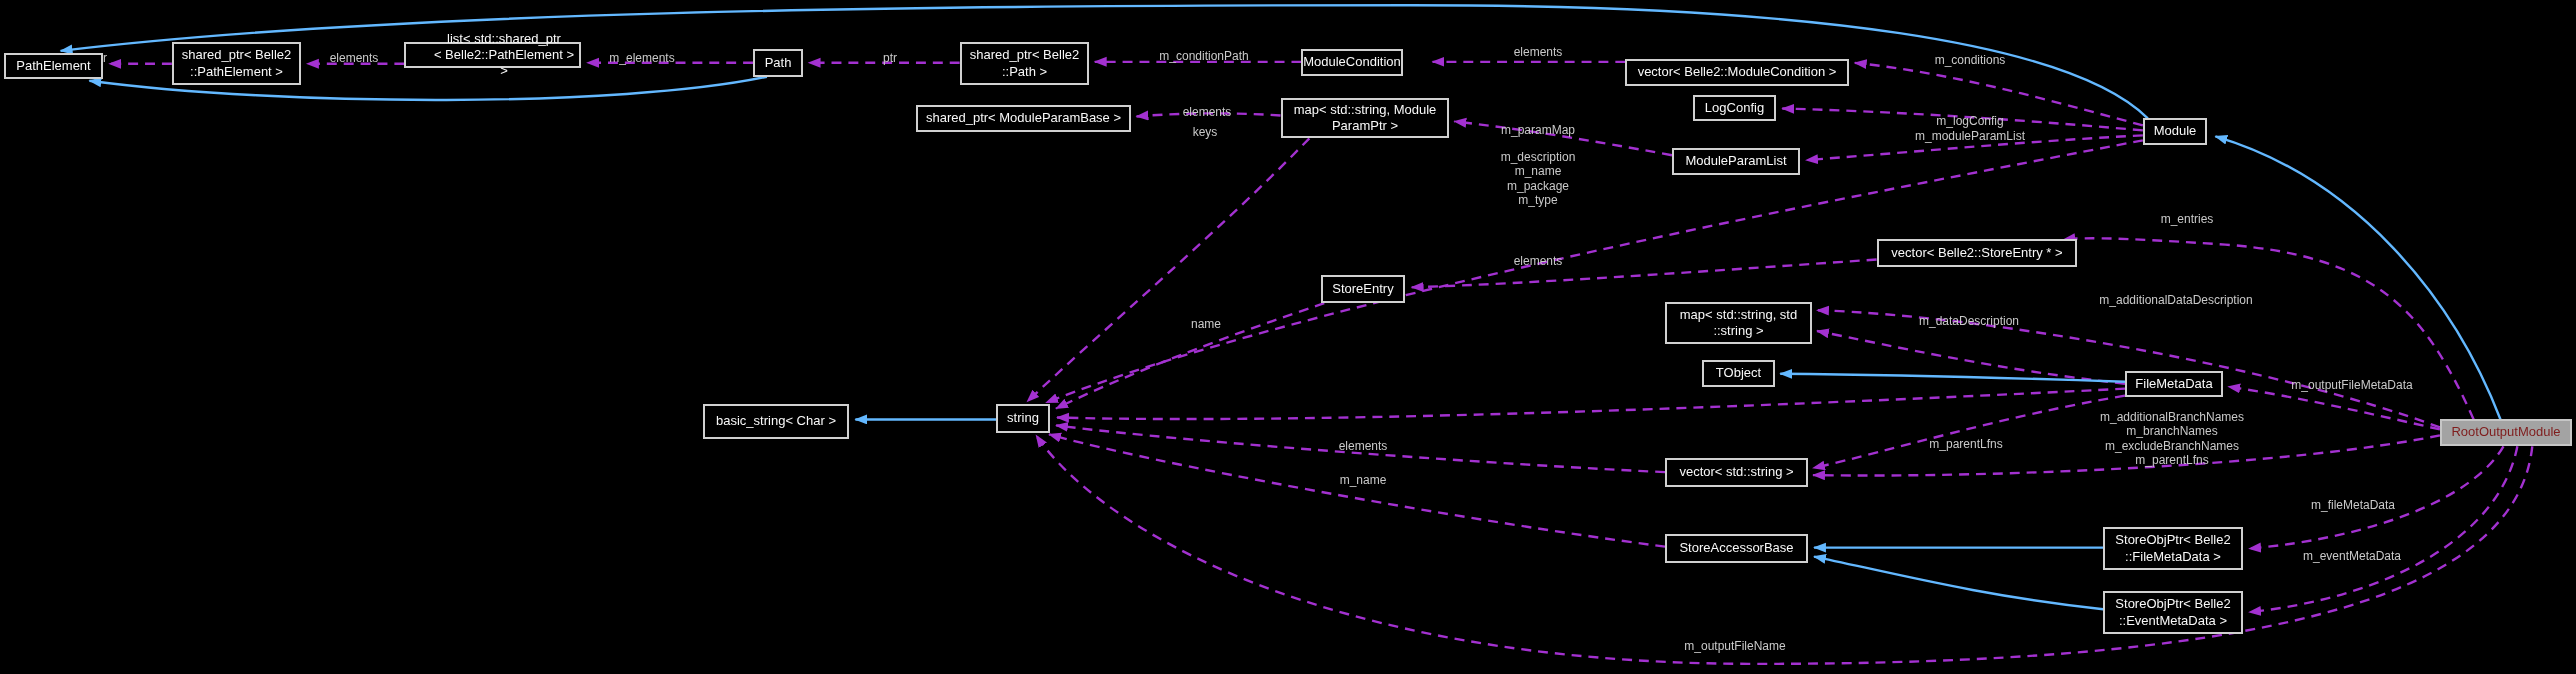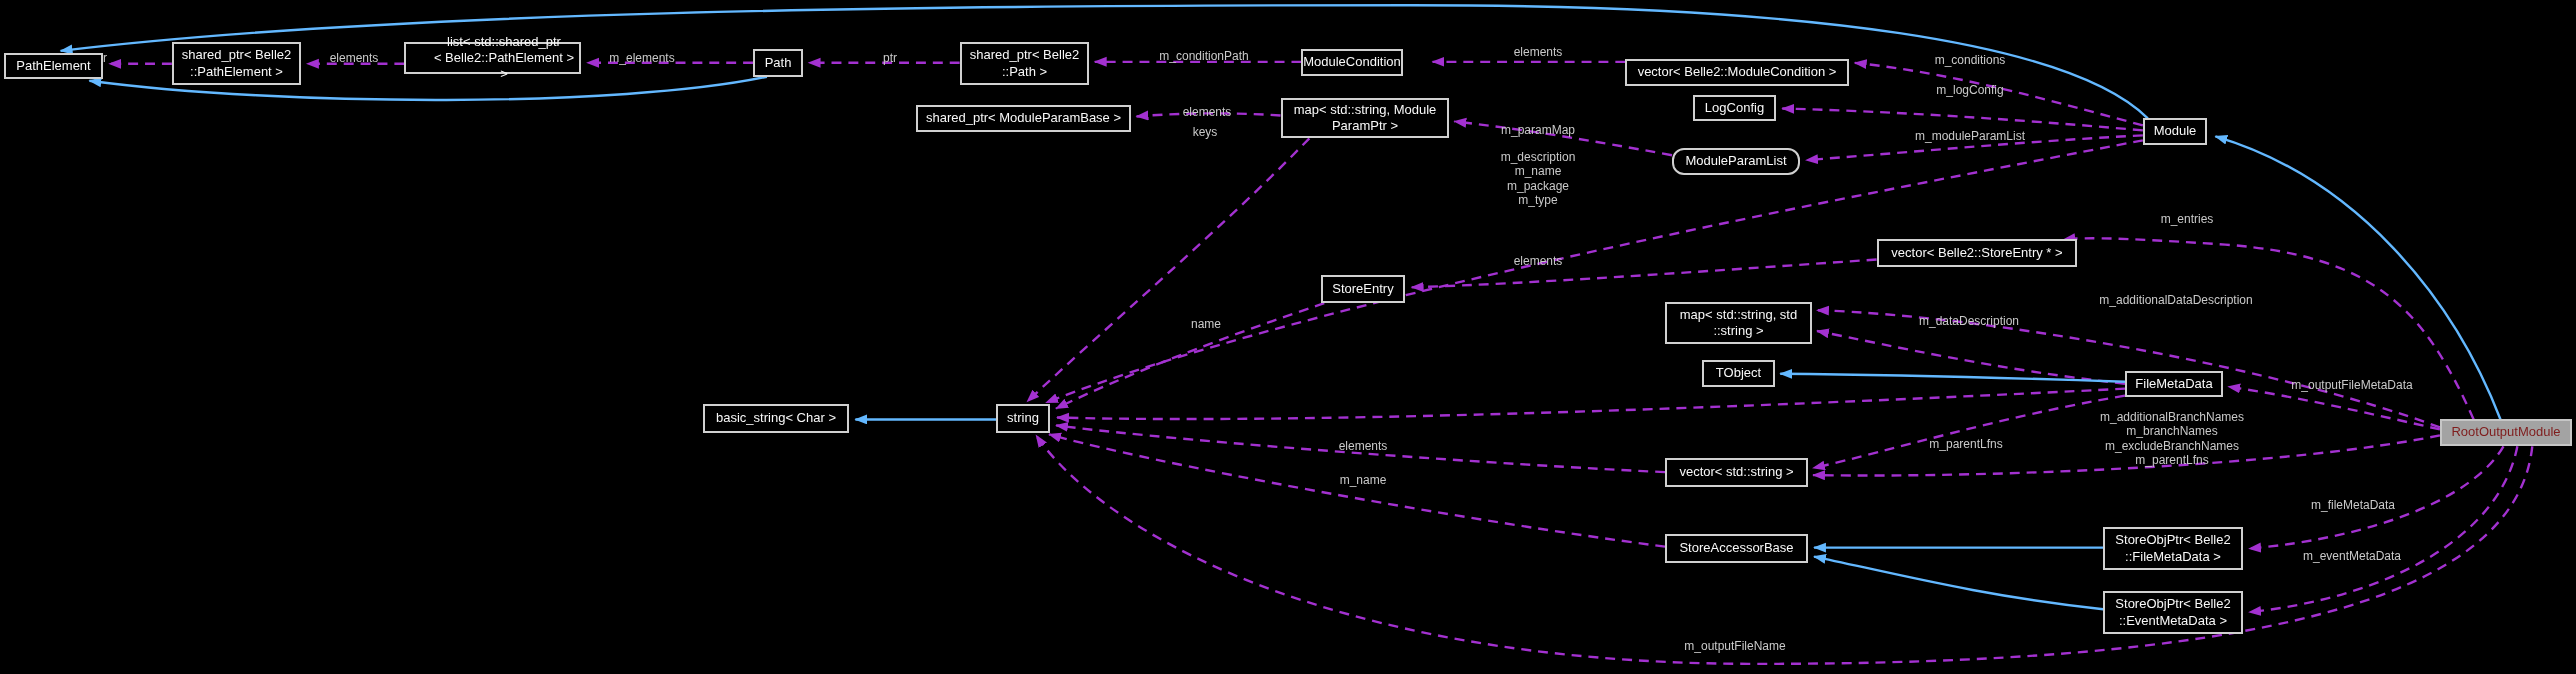--- a/index.html
+++ b/index.html
@@ -63,57 +63,57 @@
       <path d="M 2139 384 C 2020 380, 1898 377, 1792 376"></path>
       <path d="M 2117 551 L 1826 551"></path>
       <path d="M 2117 613 C 1995 600, 1903 576, 1826 560"></path>
       <path d="M 2517 422 C 2470 300, 2372 179, 2230 137"></path>
     </g>
   </svg>
 
   <div class="node" style="left:4px;top:53px;width:99px;height:26px;">PathElement</div>
   <div class="node" style="left:172px;top:42px;width:129px;height:43px;">shared_ptr&lt; Belle2
 ::PathElement &gt;</div>
-  <div class="node" style="left:404px;top:42px;width:177px;height:32px;padding-left:23px;">list&lt; std::shared_ptr
+  <div class="node" style="left:404px;top:42px;width:177px;height:26px;padding-left:23px;">list&lt; std::shared_ptr
 &lt; Belle2::PathElement &gt; &gt;</div>
   <div class="node" style="left:753px;top:49px;width:50px;height:28px;">Path</div>
   <div class="node" style="left:960px;top:42px;width:129px;height:43px;">shared_ptr&lt; Belle2
 ::Path &gt;</div>
   <div class="node" style="left:1301px;top:49px;width:102px;height:27px;">ModuleCondition</div>
   <div class="node" style="left:1625px;top:49px;width:224px;height:27px;margin-top:10px;">vector&lt; Belle2::ModuleCondition &gt;</div>
   <div class="node" style="left:1693px;top:95px;width:83px;height:26px;">LogConfig</div>
   <div class="node" style="left:916px;top:105px;width:215px;height:27px;">shared_ptr&lt; ModuleParamBase &gt;</div>
   <div class="node" style="left:1281px;top:98px;width:168px;height:40px;">map&lt; std::string, Module
 ParamPtr &gt;</div>
-  <div class="node" style="left:1672px;top:148px;width:128px;height:27px;border-radius:12px;">ModuleParamList</div>
+  <div class="node" style="left:1672px;top:148px;width:128px;height:27px;">ModuleParamList</div>
   <div class="node" style="left:2143px;top:118px;width:64px;height:27px;">Module</div>
   <div class="node" style="left:1877px;top:239px;width:200px;height:28px;">vector&lt; Belle2::StoreEntry * &gt;</div>
   <div class="node" style="left:1321px;top:275px;width:84px;height:28px;">StoreEntry</div>
   <div class="node" style="left:1665px;top:302px;width:147px;height:42px;">map&lt; std::string, std
 ::string &gt;</div>
   <div class="node" style="left:1702px;top:360px;width:73px;height:27px;">TObject</div>
   <div class="node" style="left:2125px;top:371px;width:98px;height:26px;">FileMetaData</div>
-  <div class="node" style="left:703px;top:404px;width:146px;height:29px;text-align:center;">basic_string&lt; Char &gt;</div>
+  <div class="node" style="left:703px;top:404px;width:146px;height:35px;text-align:center;">basic_string&lt; Char &gt;</div>
   <div class="node" style="left:996px;top:404px;width:54px;height:29px;text-align:right;">string</div>
   <div class="node" style="left:1665px;top:458px;width:143px;height:29px;">vector&lt; std::string &gt;</div>
   <div class="node" style="left:1665px;top:534px;width:143px;height:29px;">StoreAccessorBase</div>
   <div class="node" style="left:2103px;top:527px;width:140px;height:43px;">StoreObjPtr&lt; Belle2
 ::FileMetaData &gt;</div>
   <div class="node" style="left:2103px;top:591px;width:140px;height:43px;">StoreObjPtr&lt; Belle2
 ::EventMetaData &gt;</div>
   <div class="node focus" style="left:2440px;top:419px;width:132px;height:27px;">RootOutputModule</div>
 
   <span class="edge-label" style="left:100px;top:51px;">ptr</span>
   <span class="edge-label" style="left:354px;top:51px;">elements</span>
   <span class="edge-label" style="left:642px;top:51px;">m_elements</span>
   <span class="edge-label" style="left:890px;top:51px;">ptr</span>
   <span class="edge-label" style="left:1204px;top:49px;">m_conditionPath</span>
   <span class="edge-label" style="left:1538px;top:45px;">elements</span>
   <span class="edge-label" style="left:1970px;top:53px;">m_conditions</span>
-  <span class="edge-label" style="left:1970px;top:83px;">m_logConfig</span>
+  <span class="edge-label" style="left:1970px;top:114px;">m_logConfig</span>
   <span class="edge-label" style="left:1207px;top:105px;">elements</span>
   <span class="edge-label" style="left:1205px;top:125px;">keys</span>
   <span class="edge-label" style="left:1538px;top:123px;">m_paramMap</span>
   <span class="edge-label" style="left:1970px;top:129px;">m_moduleParamList</span>
   <span class="edge-label" style="left:1538px;top:150px;">m_description
 m_name
 m_package
 m_type</span>
   <span class="edge-label" style="left:2187px;top:212px;">m_entries</span>
   <span class="edge-label" style="left:1538px;top:254px;">elements</span>

